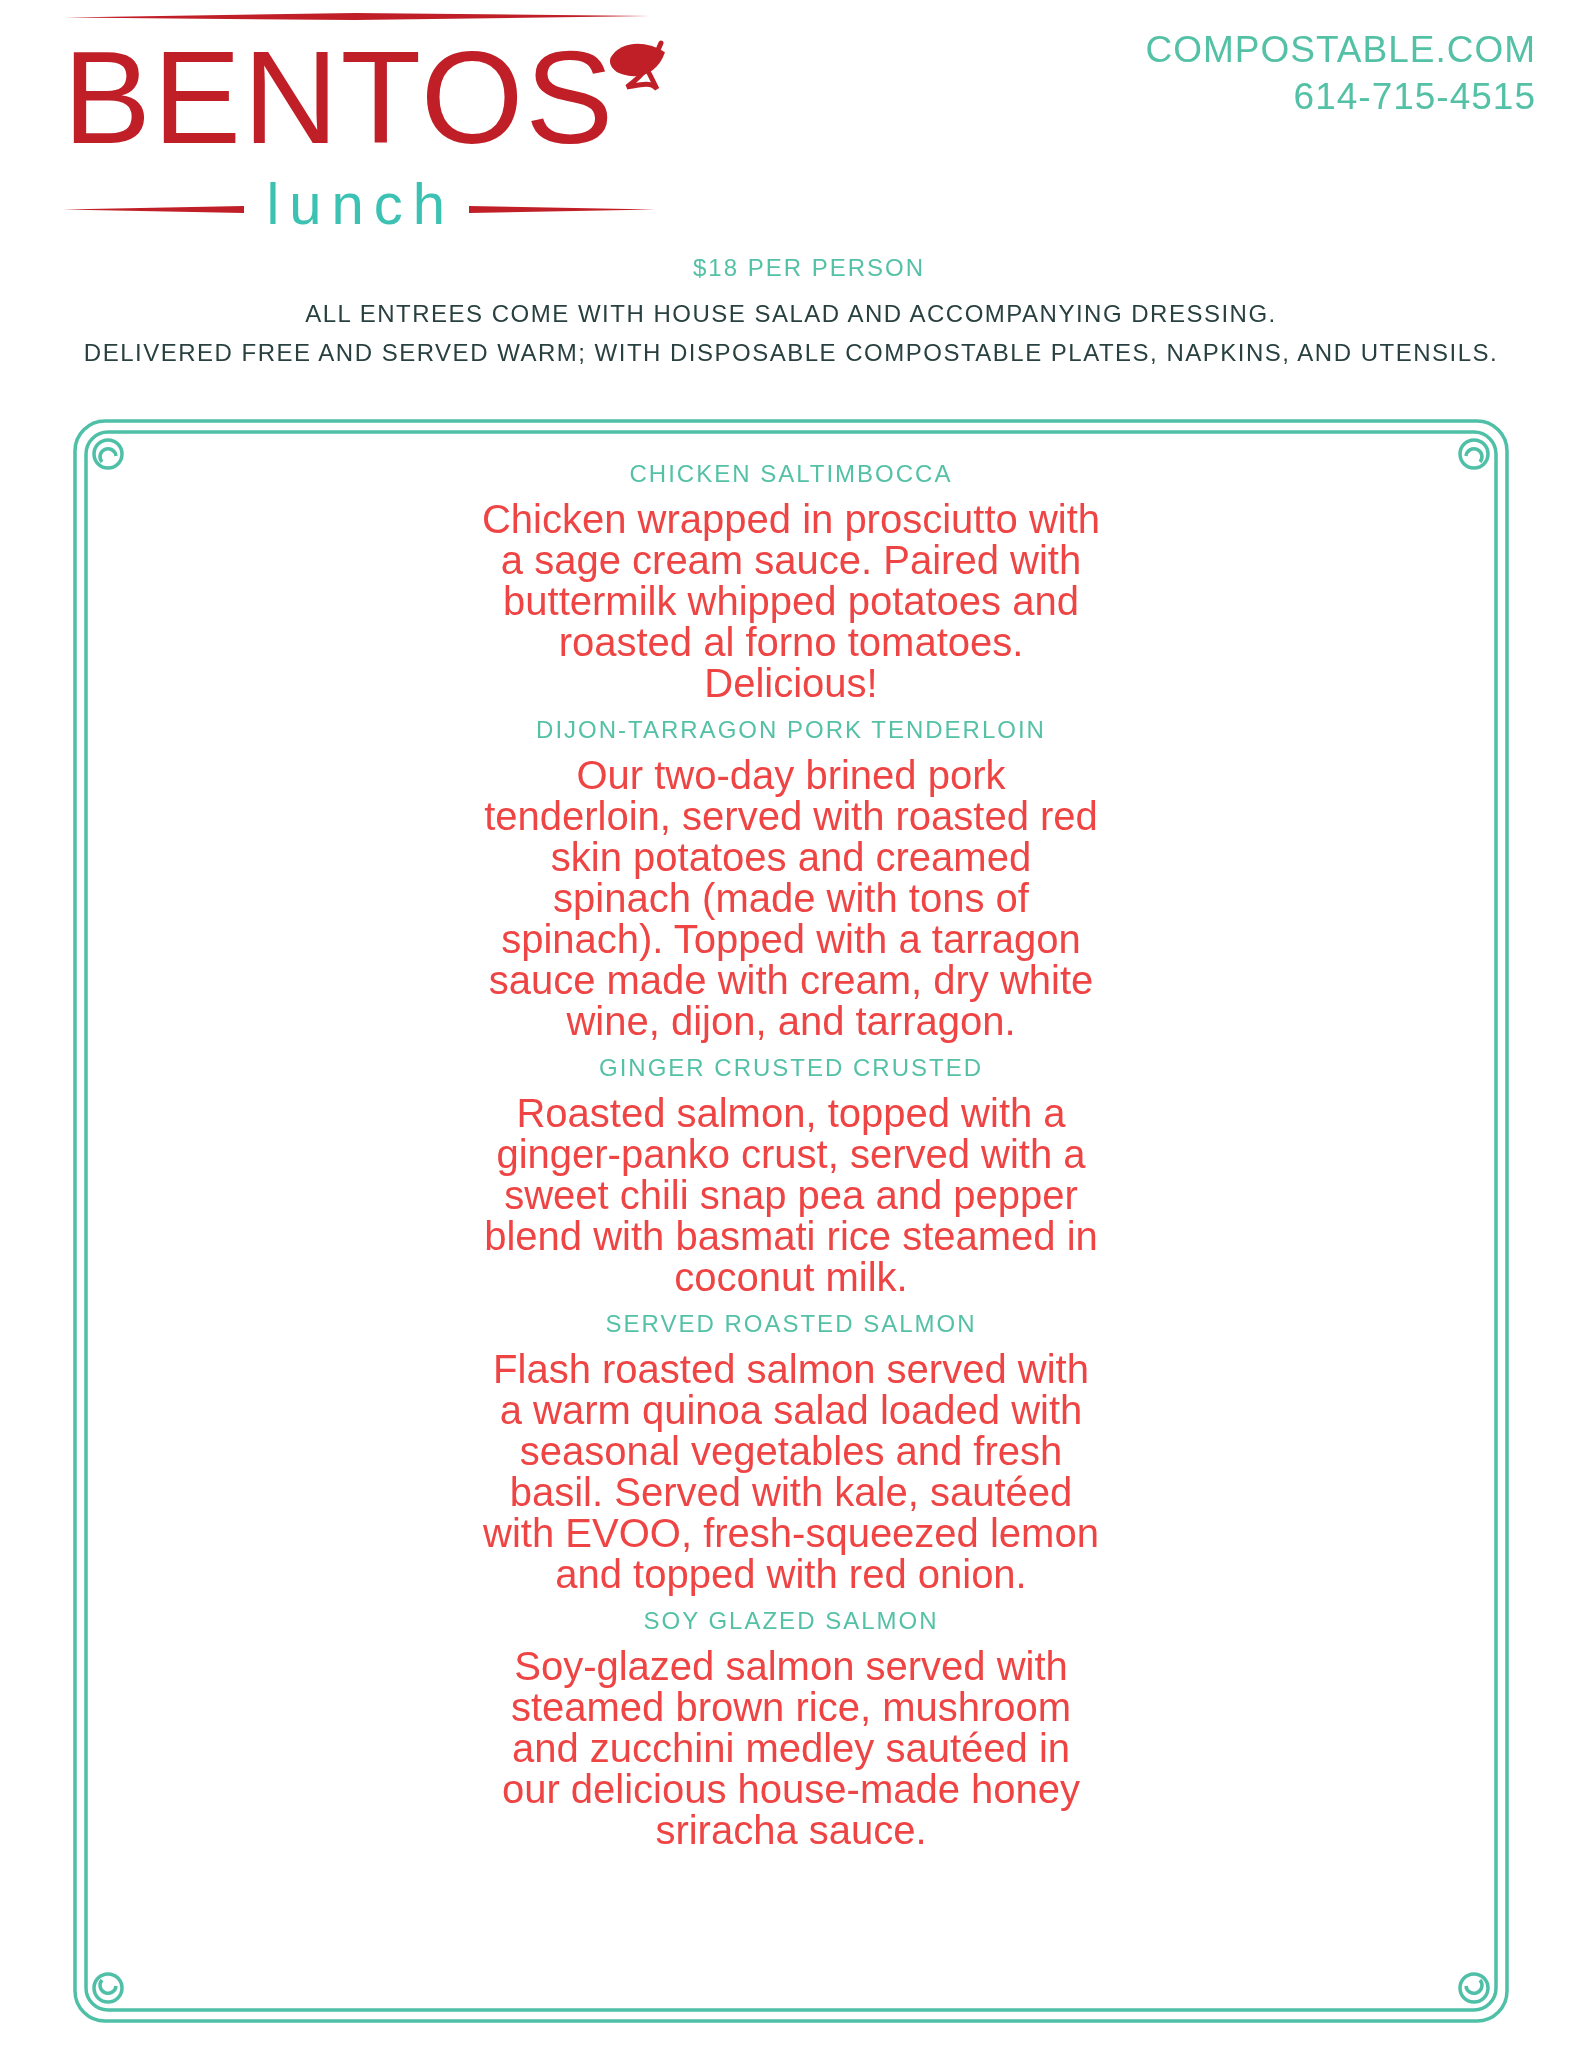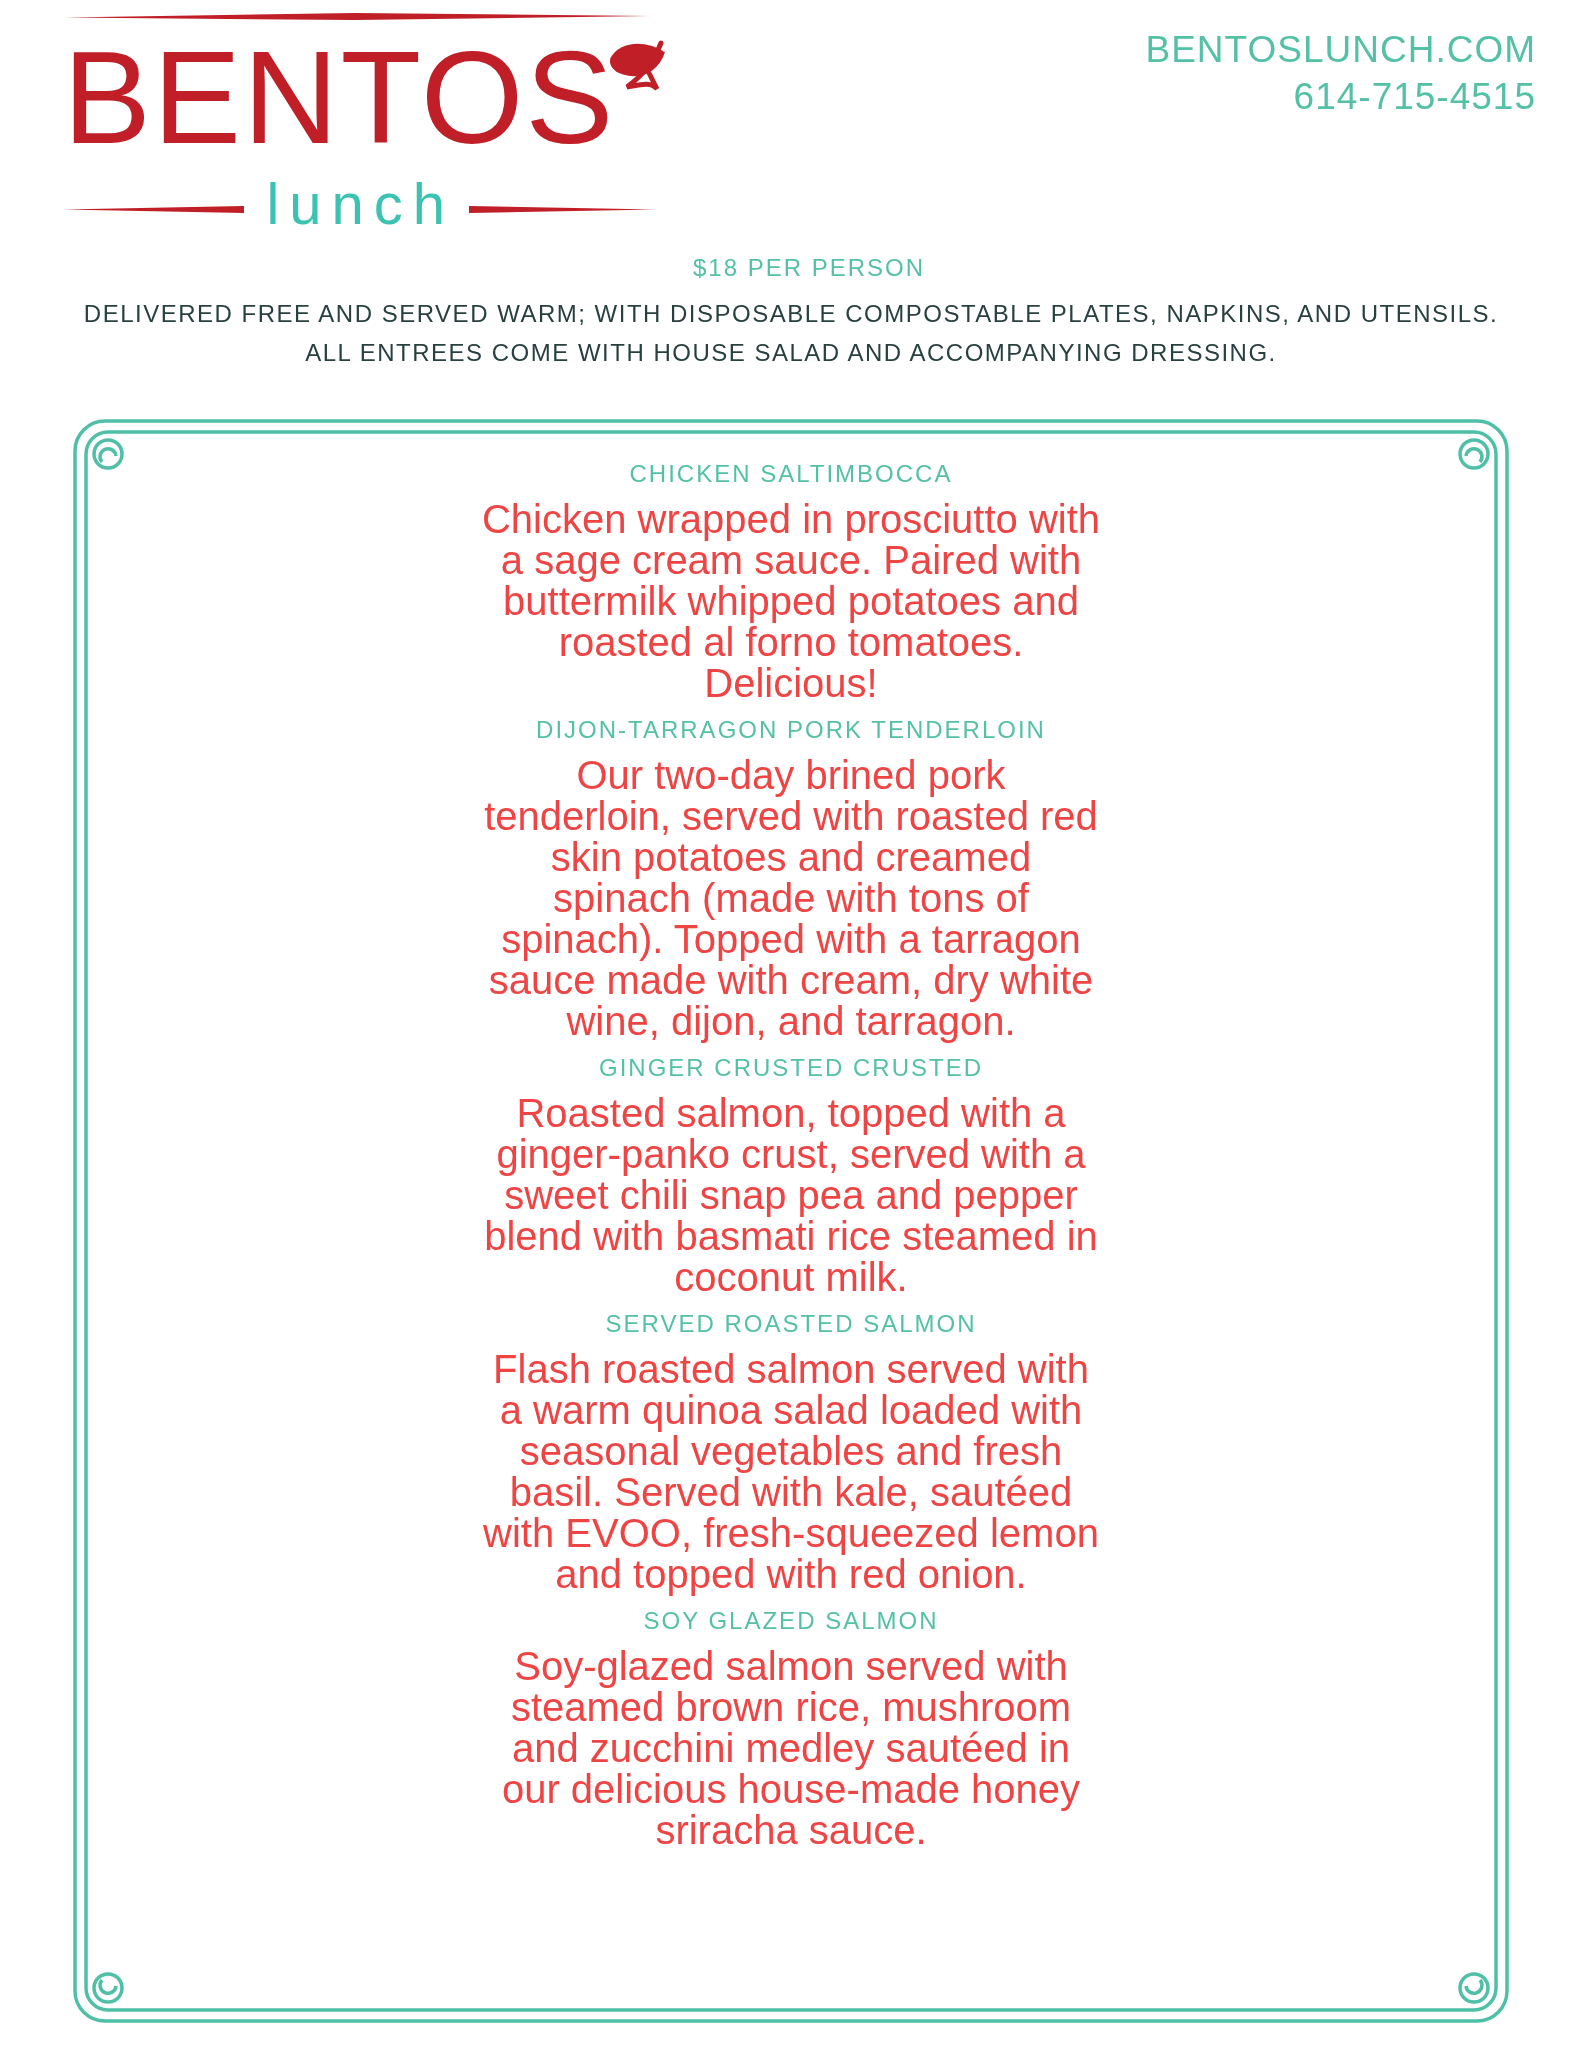--- a/index.html
+++ b/index.html
@@ -126,28 +126,28 @@
         <polygon points="0,4.5 200,1 200,8" fill="#c01f27"></polygon>
       </svg>
       <span class="lunch-word">lunch</span>
       <svg class="lunch-line right" viewBox="0 0 205 9" preserveAspectRatio="none">
         <polygon points="0,1 205,4.5 0,8" fill="#c01f27"></polygon>
       </svg>
     </div>
   </div>
 
   <div class="contact">
-    <div>BENTOSLUNCH.COM</div>
+    <div>COMPOSTABLE.COM</div>
     <div>614-715-4515</div>
   </div>
 
   <div class="intro">
     <div class="intro-price">$18 PER PERSON</div>
+    <div class="intro-line">ALL ENTREES COME WITH HOUSE SALAD AND ACCOMPANYING DRESSING.</div>
     <div class="intro-line">DELIVERED FREE AND SERVED WARM; WITH DISPOSABLE COMPOSTABLE PLATES, NAPKINS, AND UTENSILS.</div>
-    <div class="intro-line">ALL ENTREES COME WITH HOUSE SALAD AND ACCOMPANYING DRESSING.</div>
   </div>
 
   <div class="menu-box">
     <svg class="border-frame" viewBox="0 0 1438 1606" preserveAspectRatio="none">
       <g fill="none" stroke="#4fc0a7" stroke-width="3.5">
         <rect x="3" y="3" width="1432" height="1600" rx="30"></rect>
         <rect x="14" y="14" width="1410" height="1578" rx="22"></rect>
 
         <g>
           <circle cx="36" cy="36" r="14"></circle>

